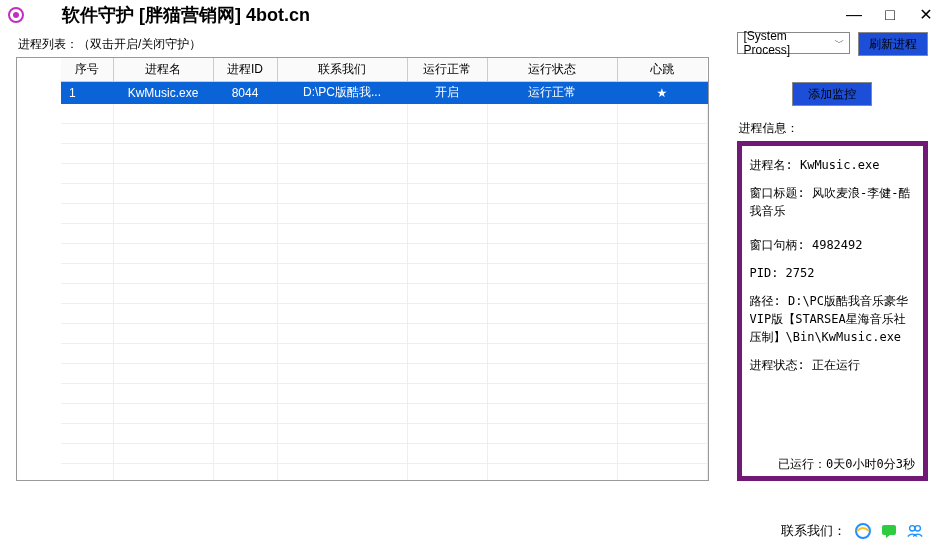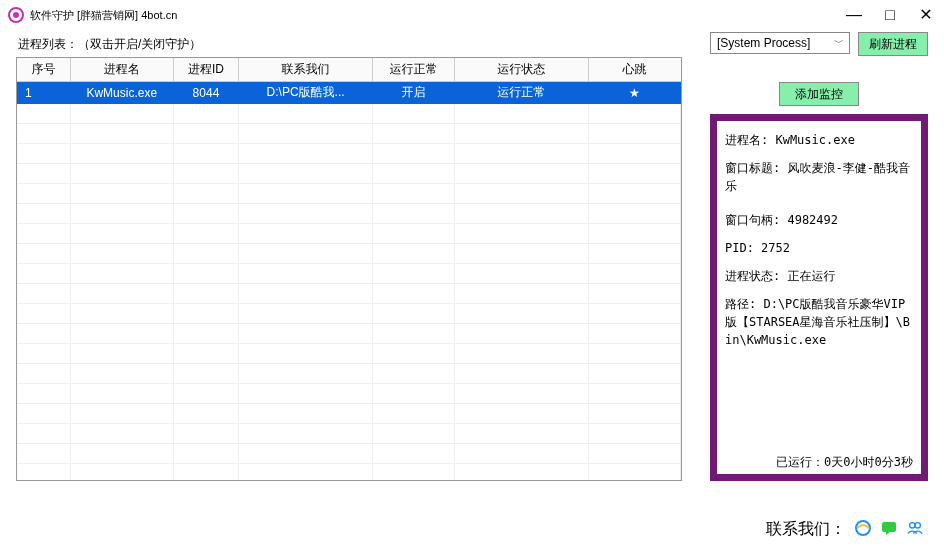--- a/index.html
+++ b/index.html
@@ -26,21 +26,21 @@
     position: relative;
   }
   .app-icon::after {
     content: "";
     position: absolute;
     left: 3px; top: 3px;
     width: 6px; height: 6px;
     background: #c030c0;
     border-radius: 50%;
   }
-  .title-text { font-weight: normal; font-size: 11px; }
+  .title-text { font-weight: bold; font-size: 18px; margin-left: 32px; }
   .win-controls {
     margin-left: auto;
     display: flex;
     gap: 16px;
     font-size: 16px;
     font-family: Arial, sans-serif;
   }
   .win-btn {
     width: 20px;
     text-align: center;
@@ -53,20 +53,21 @@
     gap: 28px;
   }
   .left-pane { flex: 1; display: flex; flex-direction: column; }
   .right-pane { width: 218px; display: flex; flex-direction: column; }
   .section-label { margin: 6px 0 4px 2px; font-size: 12px; }
   .table-wrap {
     border: 1px solid #999;
     height: 424px;
     background: #fff;
     overflow: hidden;
+    padding-left: 44px;
   }
   table {
     width: 100%;
     border-collapse: collapse;
     table-layout: fixed;
   }
   th {
     border: 1px solid #ccc;
     border-top: none;
     background: #fafafa;
@@ -123,36 +124,36 @@
     cursor: pointer;
   }
   .combo .chev {
     width: 16px;
     text-align: center;
     font-size: 10px;
     color: #555;
   }
   .btn {
     border: 1px solid #888;
-    background: #86efac;
+    background: #1d4ed8;
     height: 24px;
     padding: 0 10px;
     font-size: 12px;
     display: inline-flex;
     align-items: center;
     justify-content: center;
     cursor: pointer;
   }
   .btn-add {
     align-self: center;
     width: 80px;
     margin: 4px 0 8px 0;
   }
   .info-box {
-    border: 7px solid #701a75;
+    border: 5px solid #701a75;
     flex: 1;
     padding: 10px 8px;
     font-family: "SimSun", monospace;
     font-size: 12px;
     line-height: 1.5;
     position: relative;
     height: 280px;
     overflow: hidden;
   }
   .info-line { margin-bottom: 10px; word-break: break-all; }
@@ -161,21 +162,21 @@
     right: 8px;
     bottom: 3px;
   }
   .footer {
     position: absolute;
     right: 20px;
     bottom: 8px;
     display: flex;
     align-items: flex-start;
     gap: 8px;
-    font-size: 16px;
+    font-size: 13px;
   }
   .footer-icon {
     width: 18px; height: 18px;
     display: inline-flex;
     align-items: center;
     justify-content: center;
     cursor: pointer;
   }
 </style>
 </head>
@@ -405,28 +406,29 @@
   <div class="right-pane">
     <div class="top-controls">
       <div class="combo">
         <span>[System Process]</span>
         <span class="chev">﹀</span>
       </div>
       <div class="btn">刷新进程</div>
     </div>
     <div class="btn btn-add">添加监控</div>
 
+    <div class="section-label">进程信息：</div>
     <div class="info-box">
       <div class="info-line">进程名: KwMusic.exe</div>
       <div class="info-line">窗口标题: 风吹麦浪-李健-酷我音乐</div>
       <div style="height:6px"></div>
       <div class="info-line">窗口句柄: 4982492</div>
       <div class="info-line">PID: 2752</div>
+      <div class="info-line">路径: D:\PC版酷我音乐豪华VIP版【STARSEA星海音乐社压制】\Bin\KwMusic.exe</div>
       <div class="info-line">进程状态: 正在运行</div>
-      <div class="info-line">路径: D:\PC版酷我音乐豪华VIP版【STARSEA星海音乐社压制】\Bin\KwMusic.exe</div>
       <div class="runtime">已运行：0天0小时0分3秒</div>
     </div>
   </div>
 </div>
 
 <div class="footer">
   <span>联系我们：</span>
   <span class="footer-icon">
     <svg width="18" height="18" viewBox="0 0 18 18">
         <circle cx="9" cy="9" r="7" fill="none" stroke="#1e90ff" stroke-width="2"></circle>

